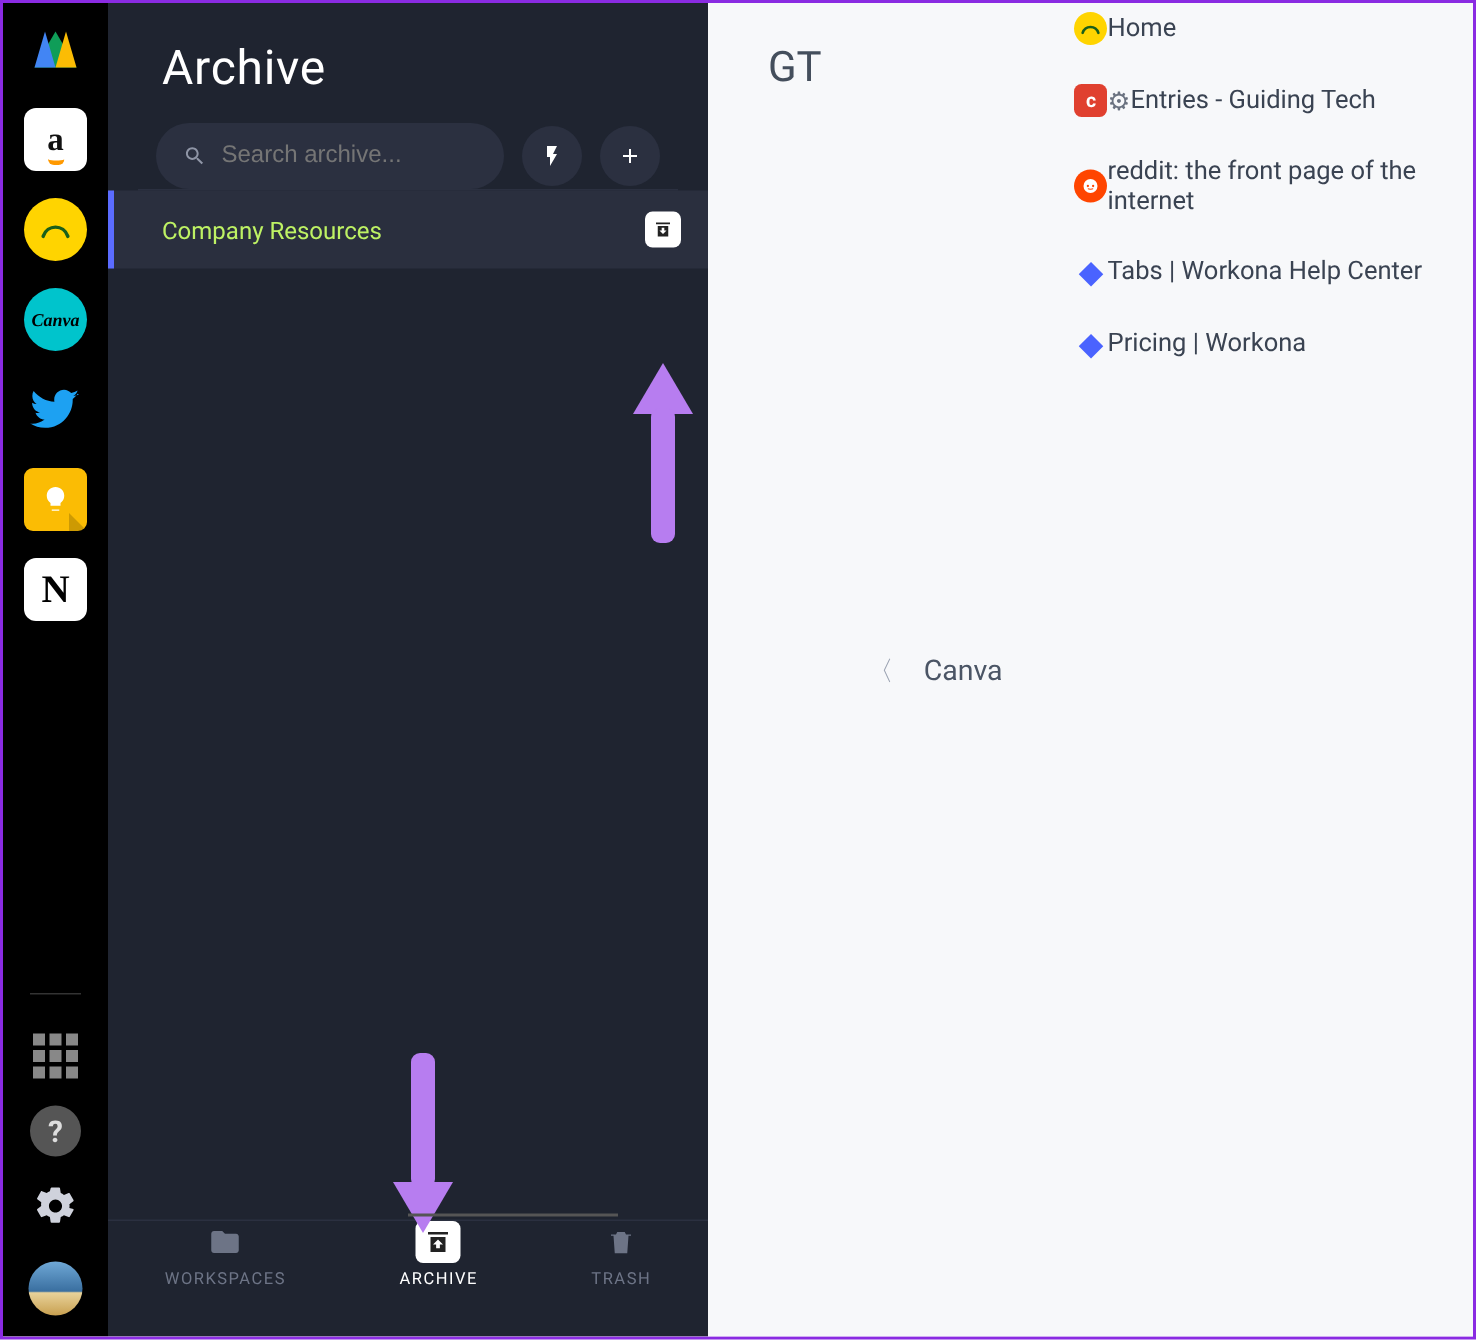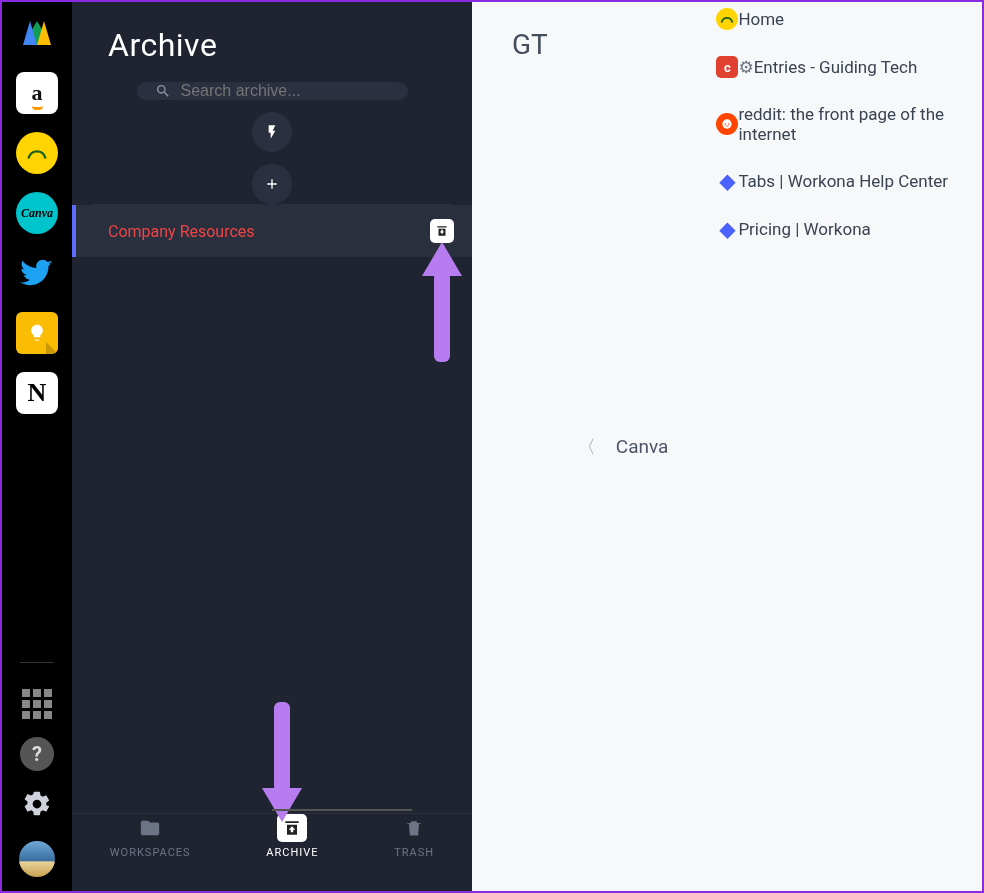--- a/index.html
+++ b/index.html
@@ -34,38 +34,38 @@
   
   .archive-col {
     width: 400px;
     background: #1f2430;
     color: #e6e6e6;
     display: flex;
     flex-direction: column;
     position: relative;
   }
   .archive-title { font-size: 32px; font-weight: 400; color:#fff; padding: 24px 0 18px 36px; letter-spacing: .5px; }
-  .search-row { display:flex; align-items:center; gap:12px; padding: 0 32px; flex-direction: column; }
+  .search-row { display:flex; align-items:center; gap:12px; padding: 0 32px; }
   .search-box {
     flex: 1; background:#2b3040; border-radius: 24px; height:44px;
     display:flex; align-items:center; padding: 0 18px; color:#8f95a6;
   }
   .search-box input {
     background:transparent; border:none; outline:none; color:#cfd2dc; font-size:16px; margin-left:10px; width:100%;
   }
   .circ-btn {
     width:40px; height:40px; border-radius:50%; background:#2b3040; color:#e6e6e6;
     display:flex; align-items:center; justify-content:center; cursor:pointer; font-size:18px;
   }
   .section-label { color:#7d8496; font-size:12px; letter-spacing:1px; padding: 34px 0 10px 36px; }
   .section-rule { border-top:1px solid #2b3040; margin: 0 20px 0 20px; }
   .archive-item {
     display:flex; align-items:center; justify-content:space-between;
     background:#2a2f3e; border-left:4px solid #5b6cff;
-    padding: 14px 18px 14px 32px; color:#ef4444; font-size:16px; cursor:pointer;
+    padding: 14px 18px 14px 32px; color:#bef264; font-size:16px; cursor:pointer;
   }
   .item-action {
     width:24px; height:24px; background:#fff; color:#222; border-radius:5px;
     display:flex; align-items:center; justify-content:center; font-size:14px;
   }
 
   
   .mid-nav {
     margin-top:auto; height:78px; display:flex; justify-content:space-around; align-items:flex-start;
     border-top:1px solid #2b3040;

